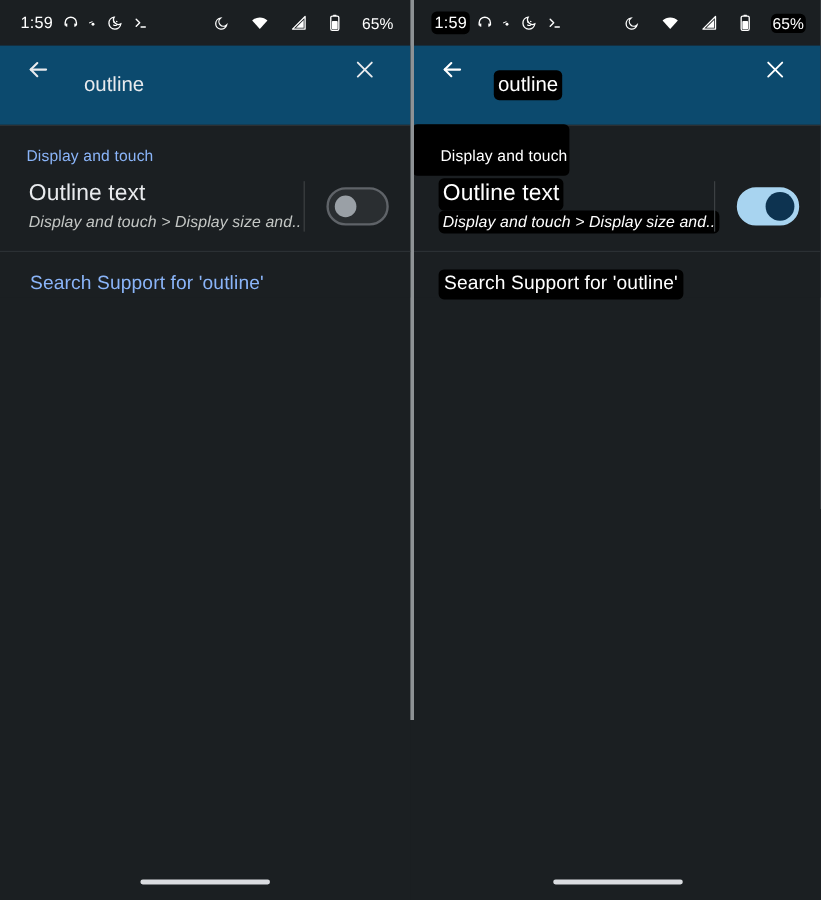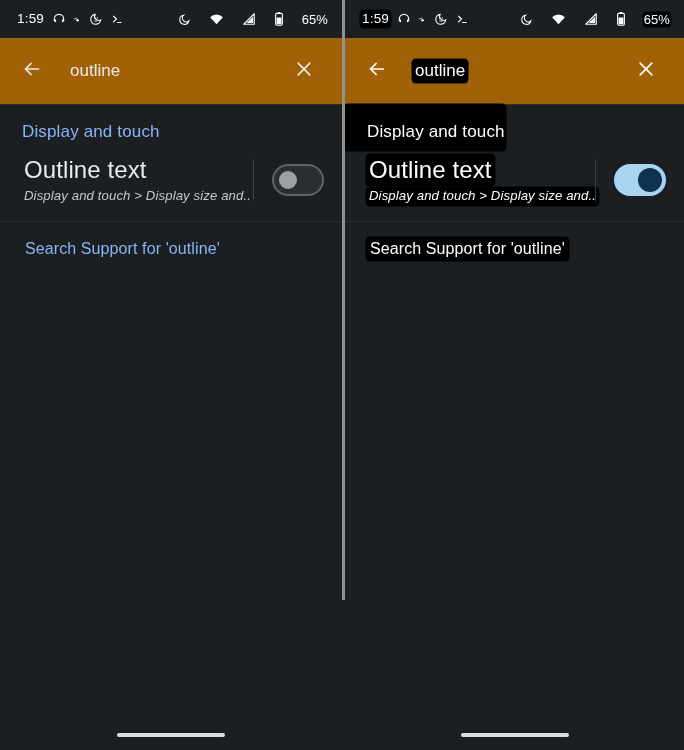--- a/index.html
+++ b/index.html
@@ -60,23 +60,22 @@
   .battery-pct {
     font-size: 13px;
     line-height: 1;
     letter-spacing: .1px;
   }
 
   
   .search-bar {
     height: 66px;
     display: flex;
-    align-items: center;
     padding: 0 16px 0 10px;
-    background: #a16207;
+    background: #0c4a6e;
   }
   .icon-btn {
     width: 44px;
     height: 44px;
     display: flex;
     align-items: center;
     justify-content: center;
     border-radius: 50%;
     flex: 0 0 auto;
   }
@@ -92,21 +91,21 @@
   .search-divider {
     height: 1px;
     background: #2b3034;
   }
 
   
   .results { background: #1b1f22; }
 
   .section-header {
     padding: 17px 0 8px 22px;
-    font-size: 17px;
+    font-size: 13px;
     color: #8ab4f8;
     letter-spacing: .15px;
     display: inline-block;
   }
   .section-header-wrap { display: block; }
 
   .result-row {
     display: flex;
     align-items: center;
     padding: 5px 18px 16px 22px;
@@ -114,21 +113,21 @@
   }
   .result-texts {
     flex: 1 1 auto;
     min-width: 0;
     display: flex;
     flex-direction: column;
     gap: 3px;
     align-items: flex-start;
   }
   .result-title {
-    font-size: 24px;
+    font-size: 19px;
     color: #e8eaed;
     line-height: 1.25;
     letter-spacing: .1px;
     padding: 0 2px;
   }
   .result-subtitle {
     font-size: 13.2px;
     color: #c4c7c5;
     line-height: 1.25;
     letter-spacing: .1px;

